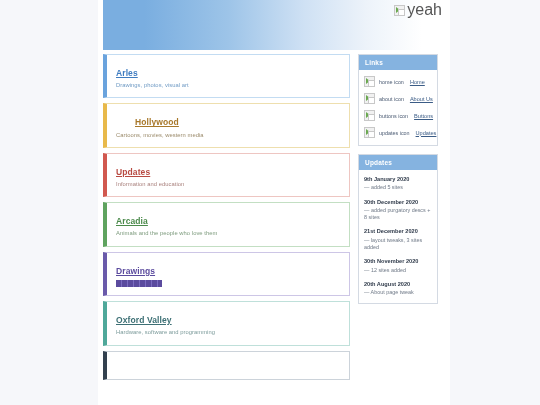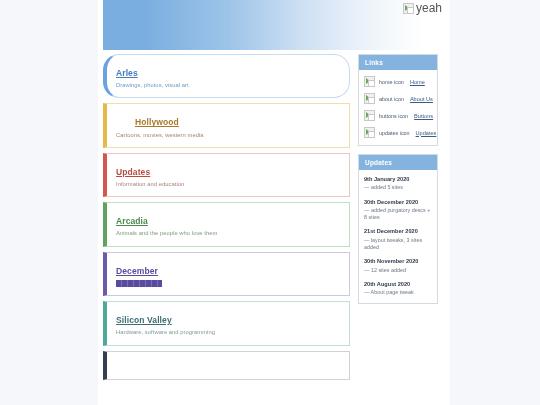--- a/index.html
+++ b/index.html
@@ -41,21 +41,21 @@
     background: linear-gradient(to right, #7aaee0 0%, #7aaee0 12%, #9dc4e8 36%, #cfe1f4 58%, #edf3fa 76%, #ffffff 92%, #ffffff 100%);
   }
 
   .banner-img {
     position: absolute;
     right: 8px;
     top: 1px;
     display: flex;
     align-items: center;
     gap: 2px;
-    font-size: 12px;
+    font-size: 16px;
     color: #555;
     font-family: "Liberation Sans", sans-serif;
   }
 
   .broken-img {
     display: inline-block;
     width: 11px;
     height: 11px;
     position: relative;
     background: #f1f1f1;
@@ -227,49 +227,49 @@
       <span class="broken-img"></span>
       <span>yeah</span>
     </div>
   </div>
 
   <div class="body-wrap">
 
     <div class="col-main">
 
 
-      <div class="card" style="border-color:#c3dcf2;border-left-color:#6aa3dd;border-radius:16px;">
+      <div class="card" style="border-color:#c3dcf2;border-left-color:#6aa3dd;">
         <a class="card-title" style="color:#3f7cc0;">Arles</a>
         <p class="card-desc" style="color:#6f9ac4;">Drawings, photos, visual art</p>
       </div>
 
       <div class="card" style="border-color:#eedfae;border-left-color:#e8b94a;">
         <a class="card-title" style="color:#a8782a;padding-left:19px;">Hollywood</a>
         <p class="card-desc" style="color:#9a8a6a;">Cartoons, movies, western media</p>
       </div>
 
       <div class="card" style="border-color:#eec6c2;border-left-color:#d1584f;">
         <a class="card-title" style="color:#b84a42;">Updates</a>
         <p class="card-desc" style="color:#a9817d;">Information and education</p>
       </div>
 
       <div class="card" style="border-color:#c3dfc3;border-left-color:#5fa35f;">
         <a class="card-title" style="color:#4b8a4b;">Arcadia</a>
         <p class="card-desc" style="color:#7d9b7d;">Animals and the people who love them</p>
       </div>
 
       <div class="card" style="border-color:#cdc6e6;border-left-color:#6a5aaa;">
-        <a class="card-title" style="color:#5b4b9e;">December</a>
+        <a class="card-title" style="color:#5b4b9e;">Drawings</a>
         <p class="card-desc">
           <span class="redacted striped"></span>
         </p>
       </div>
 
       <div class="card" style="border-color:#bfe0da;border-left-color:#4fa89a;">
-        <a class="card-title" style="color:#3c6f74;">Silicon Valley</a>
+        <a class="card-title" style="color:#3c6f74;">Oxford Valley</a>
         <p class="card-desc" style="color:#7b9a9a;">Hardware, software and programming</p>
       </div>
 
       <div class="card" style="border-color:#ccd3da;border-left-color:#33414f;">
         
         
       </div>
 
     </div>
 

